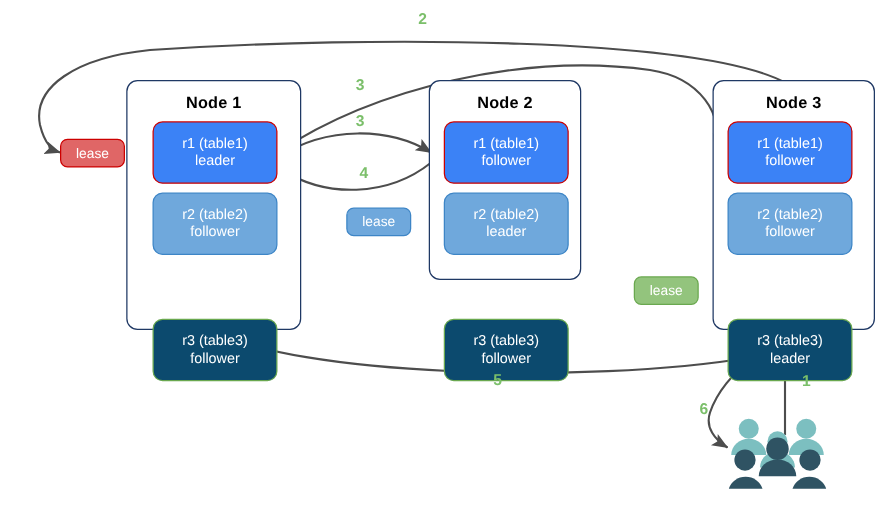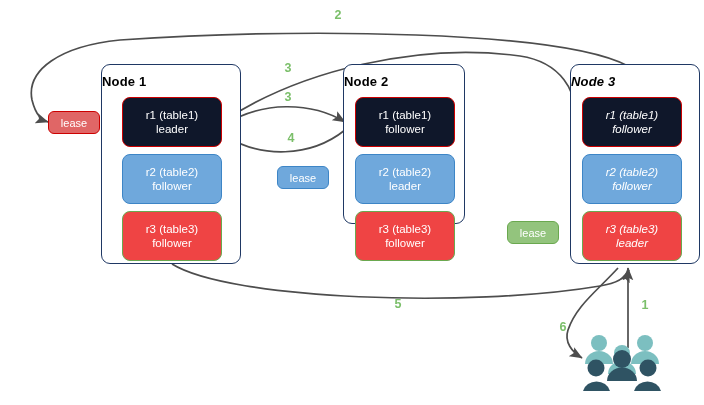--- a/index.html
+++ b/index.html
@@ -17,21 +17,21 @@
     position:absolute;
     border:1.4px solid #1f3864;
     border-radius:9px;
     background:#ffffff;
     box-sizing:border-box;
   }
   .node-title{
     position:absolute;
     left:0;right:0;
     top:9px;
-    text-align:left;
+    text-align:center;
     font-size:13px;
     font-weight:bold;
     color:#000000;
     letter-spacing:.2px;
   }
   
   .rep{
     position:absolute;
     box-sizing:border-box;
     border-radius:8px;
@@ -40,23 +40,23 @@
     align-items:center;
     justify-content:center;
     color:#ffffff;
     font-size:11.5px;
     line-height:14px;
     text-align:center;
     border-width:1.4px;
     border-style:solid;
   }
   .rep span{display:block;}
-  .rep.red  {background:#0f172a;border-color:#cc0000;}
+  .rep.red  {background:#3b82f6;border-color:#cc0000;}
   .rep.blue {background:#6fa8dc;border-color:#3d85c6;align-items:center;}
-  .rep.green{background:#ef4444;border-color:#6aa84f;}
+  .rep.green{background:#0c4a6e;border-color:#6aa84f;margin-top:44px;}
 
   
   .lease{
     position:absolute;
     box-sizing:border-box;
     border-radius:6px;
     display:flex;
     align-items:center;
     justify-content:center;
     color:#ffffff;
@@ -136,21 +136,21 @@
     <div class="rep blue" style="left:11px;top:89px;width:100px;height:50px;">
       <span>r2 (table2)</span>
       <span>leader</span>
     </div>
     <div class="rep green" style="left:11px;top:146px;width:100px;height:50px;">
       <span>r3 (table3)</span>
       <span>follower</span>
     </div>
   </div>
 
-  <div class="node" style="left:570px;top:64px;width:130px;height:200px;font-style:italic;">
+  <div class="node" style="left:570px;top:64px;width:130px;height:200px;">
     <div class="node-title">Node 3</div>
     <div class="rep red" style="left:11px;top:32px;width:100px;height:50px;">
       <span>r1 (table1)</span>
       <span>follower</span>
     </div>
     <div class="rep blue" style="left:11px;top:89px;width:100px;height:50px;">
       <span>r2 (table2)</span>
       <span>follower</span>
     </div>
     <div class="rep green" style="left:11px;top:146px;width:100px;height:50px;">

